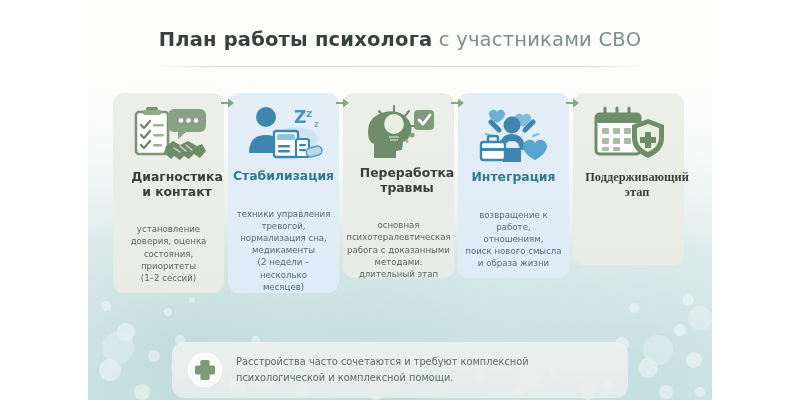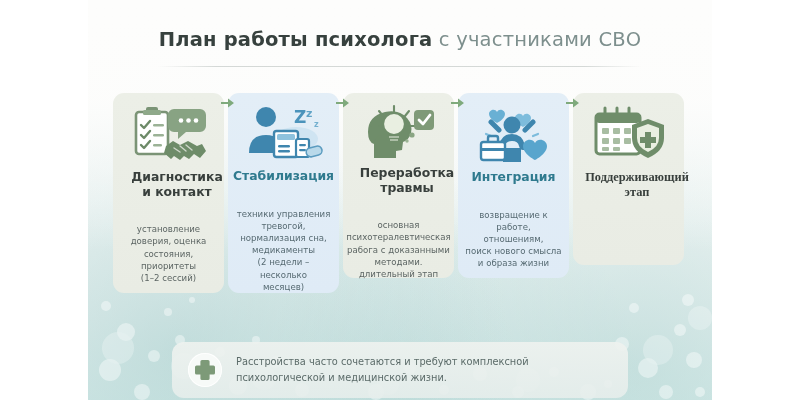--- a/index.html
+++ b/index.html
@@ -424,18 +424,18 @@
     </div>
 
     <div class="note">
       <div class="note-badge">
         <svg width="22" height="22" viewBox="0 0 22 22">
           <path d="M8 1 h6 a1.6 1.6 0 0 1 1.6 1.6 v3.8 h3.8 a1.6 1.6 0 0 1 1.6 1.6 v6 a1.6 1.6 0 0 1 -1.6 1.6 h-3.8 v3.8 a1.6 1.6 0 0 1 -1.6 1.6 h-6 a1.6 1.6 0 0 1 -1.6 -1.6 v-3.8 h-3.8 a1.6 1.6 0 0 1 -1.6 -1.6 v-6 a1.6 1.6 0 0 1 1.6 -1.6 h3.8 v-3.8 a1.6 1.6 0 0 1 1.6 -1.6 z" fill="#7d9a78"></path>
         </svg>
       </div>
       <div class="note-text">
         <div>Расстройства часто сочетаются и требуют комплексной</div>
-        <div>психологической и медицинской жизни.</div>
+        <div>психологической и комплексной помощи.</div>
       </div>
     </div>
 
   </div>
 </div>
 
 </body></html>

